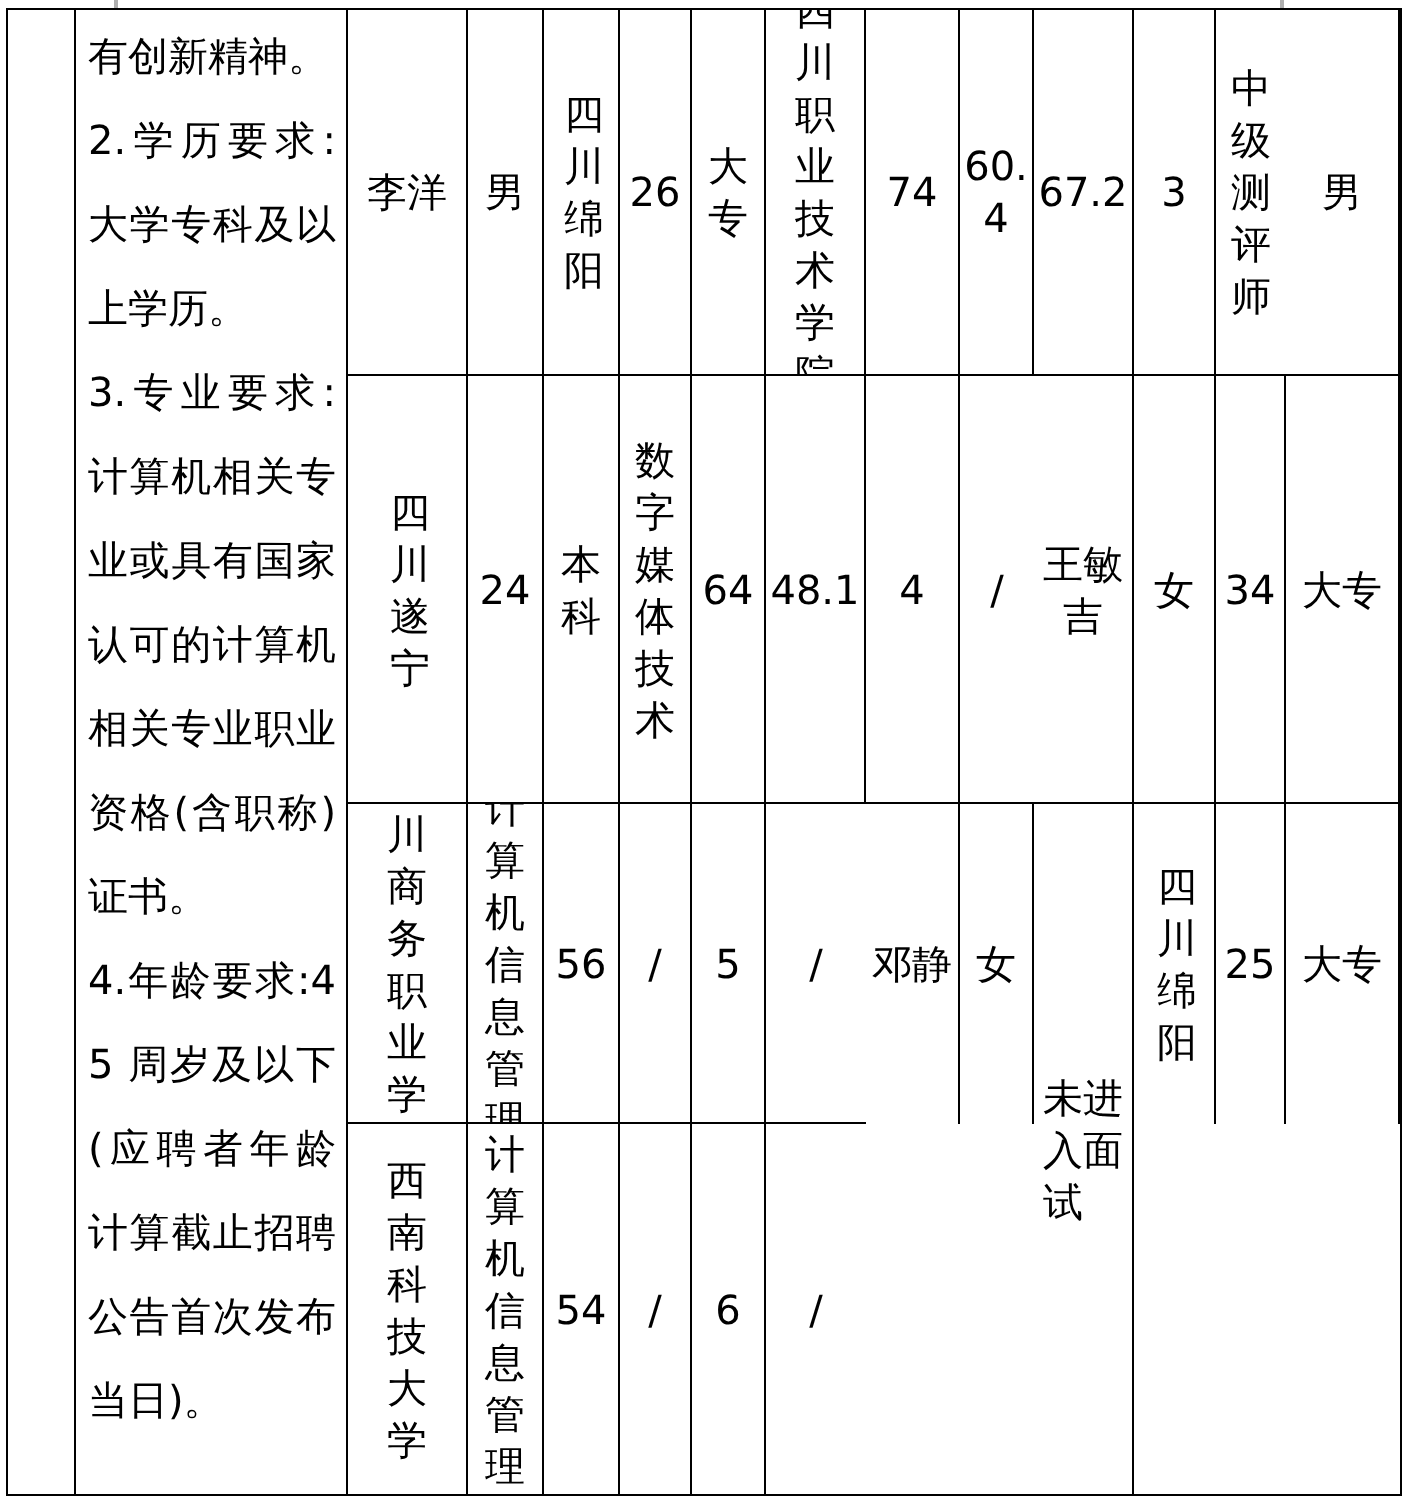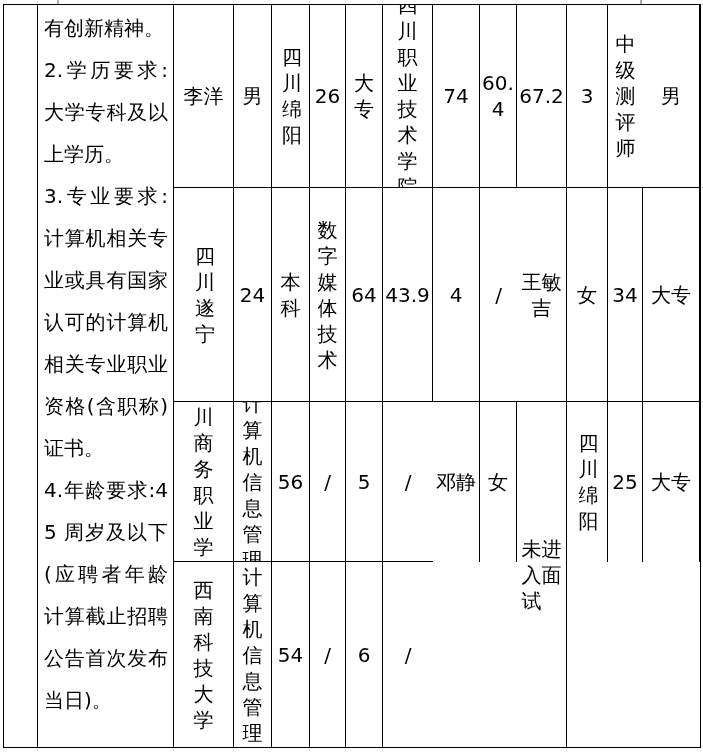--- a/index.html
+++ b/index.html
@@ -119,21 +119,21 @@
     <div class="cell">
         <span>本科</span>
       </div>
     <div class="cell">
         <span class="inner w2">数字媒体技术</span>
       </div>
     <div class="cell">
         <span>64</span>
       </div>
     <div class="cell">
-        <span>43.9</span>
+        <span>48.1</span>
       </div>
     <div class="cell">
         <span>4</span>
       </div>
     <div class="cell lc">
         <span>/</span>
       </div>
 
     <div class="cell">
         <span class="inner">王敏吉</span>

